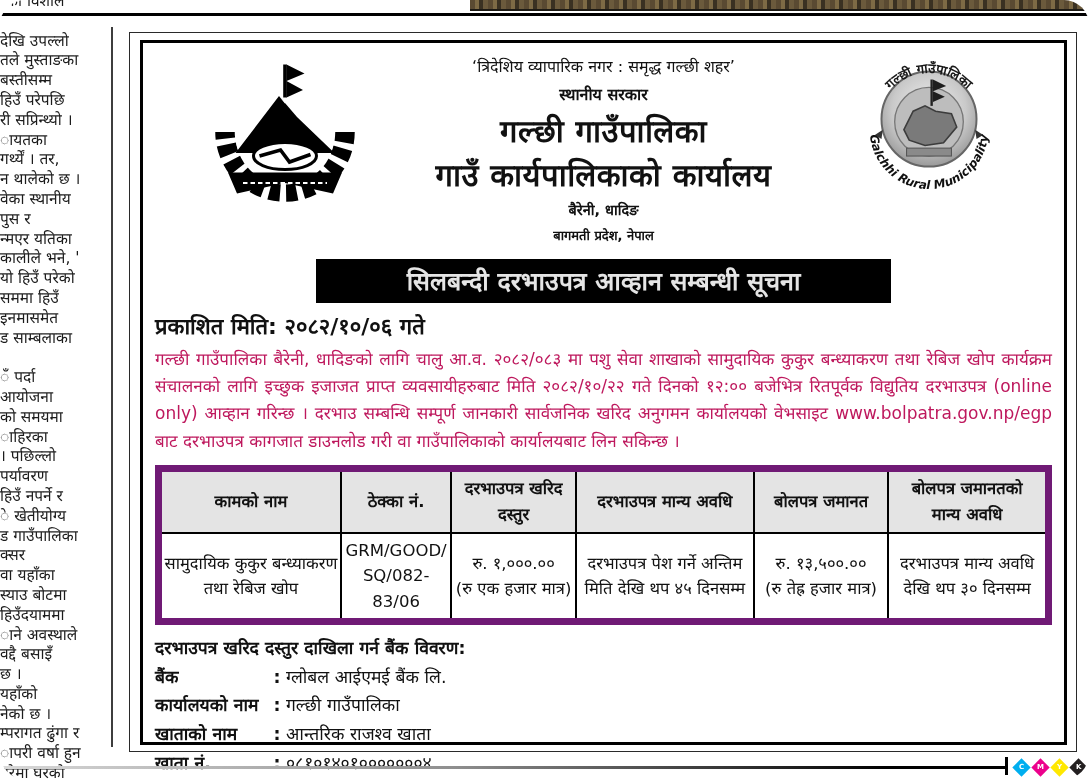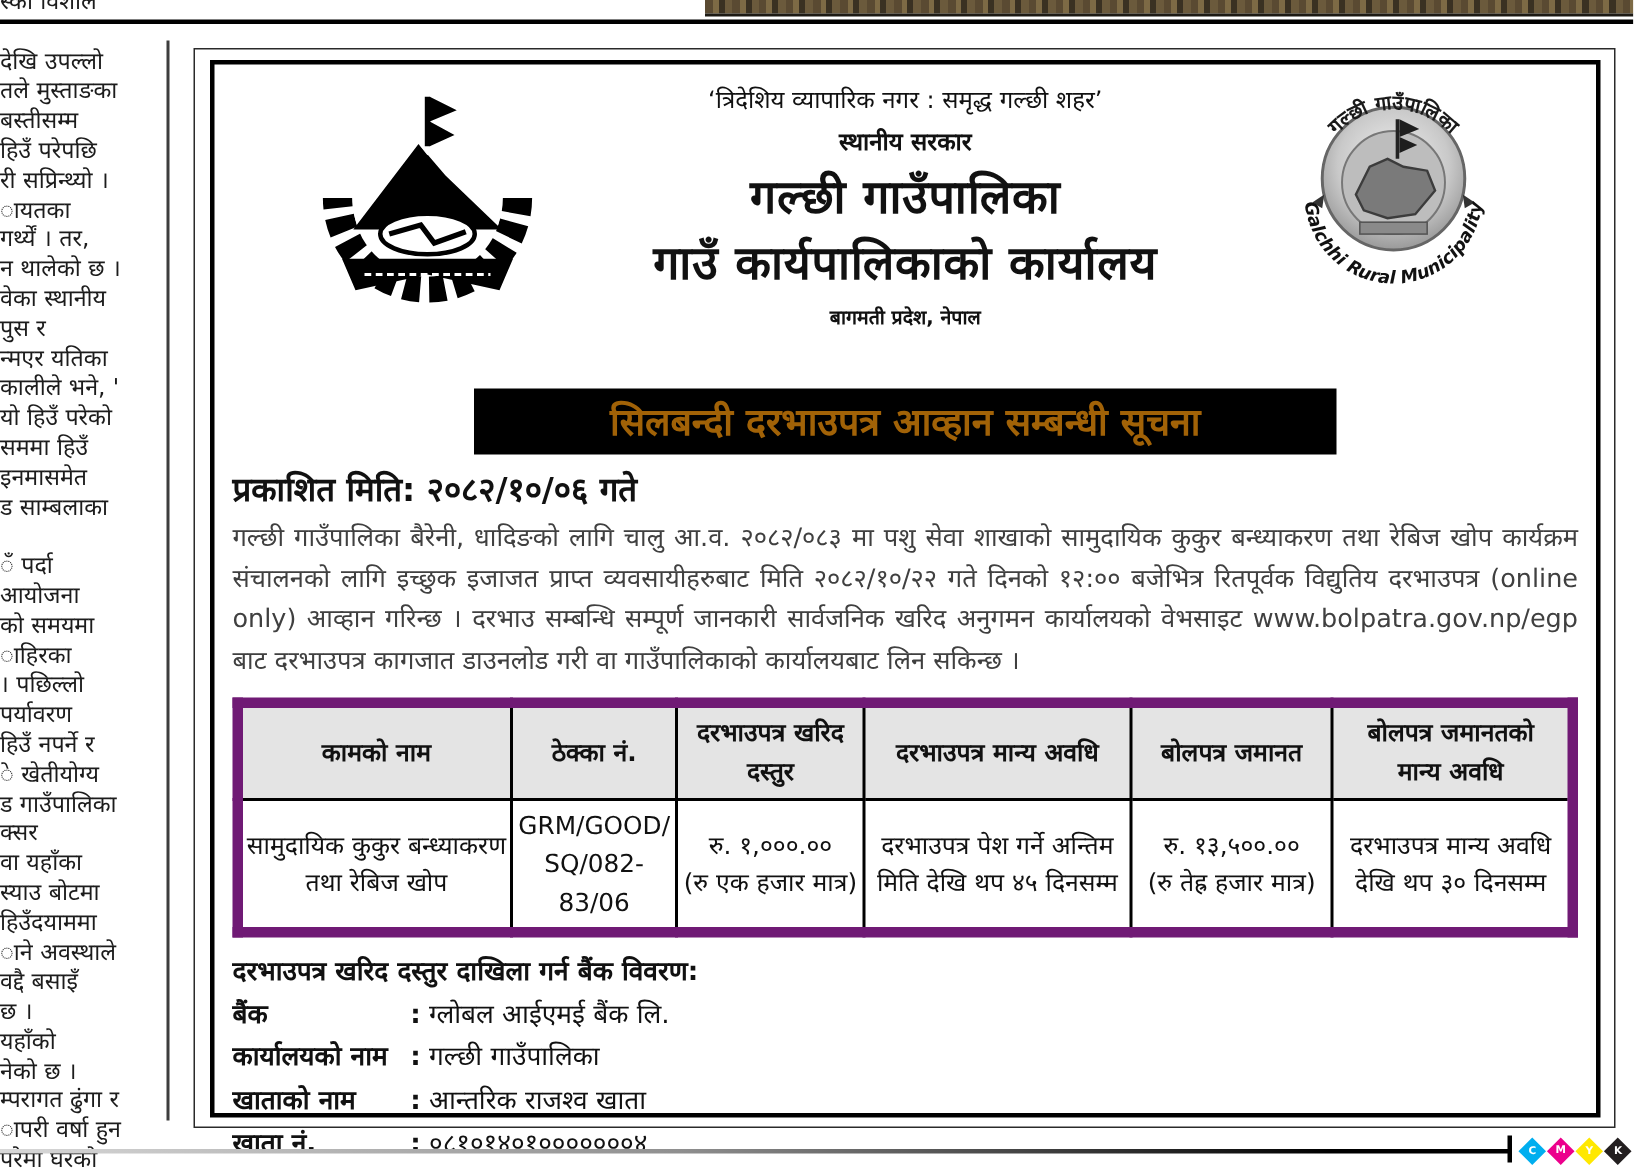--- a/index.html
+++ b/index.html
@@ -1,17 +1,17 @@
 <!DOCTYPE html>
 <html><head>
 <meta charset="utf-8">
 <style>
   html,body{margin:0;padding:0;background:#fff;}
   .page{position:relative;width:1089px;height:779px;background:#fff;overflow:hidden;
-        font-family:"DejaVu Sans","Liberation Sans",sans-serif;color:#111;}
+        font-family:"DejaVu Sans","Liberation Sans",sans-serif;color:#111;border-radius:25px;}
 
   
   .top-rule{position:absolute;left:0;top:13px;width:1089px;height:2.5px;background:#000;}
   .photo-strip{position:absolute;left:470px;top:0;width:619px;height:9px;
     background:repeating-linear-gradient(90deg,#5a4a32 0 5px,#7d6a45 5px 9px,#3a3122 9px 13px,#6b5a3c 13px 18px);
     border-bottom:2px solid #1d1a14;}
 
   
   .sidebar{position:absolute;left:0;top:-8px;width:108px;height:790px;overflow:hidden;}
   .sb-line{height:19.8px;line-height:19.8px;font-size:15.5px;color:#1c1c1c;white-space:nowrap;overflow:hidden;}
@@ -26,25 +26,25 @@
   .masthead{position:relative;text-align:center;height:200px;}
   .emblem-left{position:absolute;left:55px;top:6px;width:150px;height:150px;}
   .seal-right{position:absolute;right:48px;top:10px;width:150px;height:132px;}
   .slogan{font-size:16px;font-weight:normal;padding-top:4px;}
   .gov-level{font-size:16px;font-weight:bold;margin-top:6px;}
   .muni-name{font-size:31px;font-weight:bold;margin-top:4px;letter-spacing:.5px;}
   .office-name{font-size:31px;font-weight:bold;margin-top:2px;letter-spacing:.5px;}
   .location{font-size:14.5px;font-weight:bold;margin-top:4px;}
   .province{font-size:13px;font-weight:bold;margin-top:7px;}
 
-  .title-band{margin:8px auto 0 auto;width:575px;background:#000;color:#a16207;
+  .title-band{margin:8px auto 0 auto;width:575px;background:#000;color:#e5e5e5;
               font-size:25px;font-weight:bold;text-align:center;padding:4px 0 6px 0;}
   .published{font-size:22px;font-weight:bold;text-align:left;margin-top:7px;}
 
-  .body-par{font-size:17px;line-height:1.60;text-align:justify;margin-top:6px;color:#404040;}
+  .body-par{font-size:17px;line-height:1.60;text-align:justify;margin-top:6px;color:#be185d;}
 
   table.tender{width:100%;border-collapse:collapse;table-layout:fixed;margin-top:10px;}
   table.tender th,table.tender td{border:2.2px solid #000;text-align:center;vertical-align:middle;
       white-space:pre-line;padding:4px 2px;line-height:1.55;}
   table.tender th{background:#e4e4e4;font-size:16.5px;font-weight:bold;height:52px;}
   table.tender td{font-size:16.5px;height:50px;}
   table.tender{border:7px solid #701a75;}
 
   .bank{margin-top:9px;font-size:17.5px;line-height:1.63;}
   .bank-heading{font-weight:bold;}
@@ -155,20 +155,21 @@
         </text>
         <text font-size="9" font-weight="bold" fill="#111" font-style="italic">
           <textPath href="#arcBottom" startOffset="50%" text-anchor="middle">Galchhi Rural Municipality</textPath>
         </text>
       </svg>
 
       <div class="slogan">‘त्रिदेशिय व्यापारिक नगर : समृद्ध गल्छी शहर’</div>
       <div class="gov-level">स्थानीय सरकार</div>
       <div class="muni-name">गल्छी गाउँपालिका</div>
       <div class="office-name">गाउँ कार्यपालिकाको कार्यालय</div>
+      <div class="location">बैरेनी, धादिङ</div>
       <div class="province">बागमती प्रदेश, नेपाल</div>
     </div>
 
     <div class="title-band">सिलबन्दी दरभाउपत्र आव्हान सम्बन्धी सूचना</div>
     <div class="published">प्रकाशित मिति: २०८२/१०/०६ गते</div>
 
     <div class="body-par">गल्छी गाउँपालिका बैरेनी, धादिङको लागि चालु आ.व. २०८२/०८३ मा पशु सेवा शाखाको सामुदायिक कुकुर बन्ध्याकरण तथा रेबिज खोप कार्यक्रम संचालनको लागि इच्छुक इजाजत प्राप्त व्यवसायीहरुबाट मिति २०८२/१०/२२ गते दिनको १२:०० बजेभित्र रितपूर्वक विद्युतिय दरभाउपत्र (online only) आव्हान गरिन्छ । दरभाउ सम्बन्धि सम्पूर्ण जानकारी सार्वजनिक खरिद अनुगमन कार्यालयको वेभसाइट www.bolpatra.gov.np/egp बाट दरभाउपत्र कागजात डाउनलोड गरी वा गाउँपालिकाको कार्यालयबाट लिन सकिन्छ ।</div>
 
     <table class="tender">
       <colgroup>

